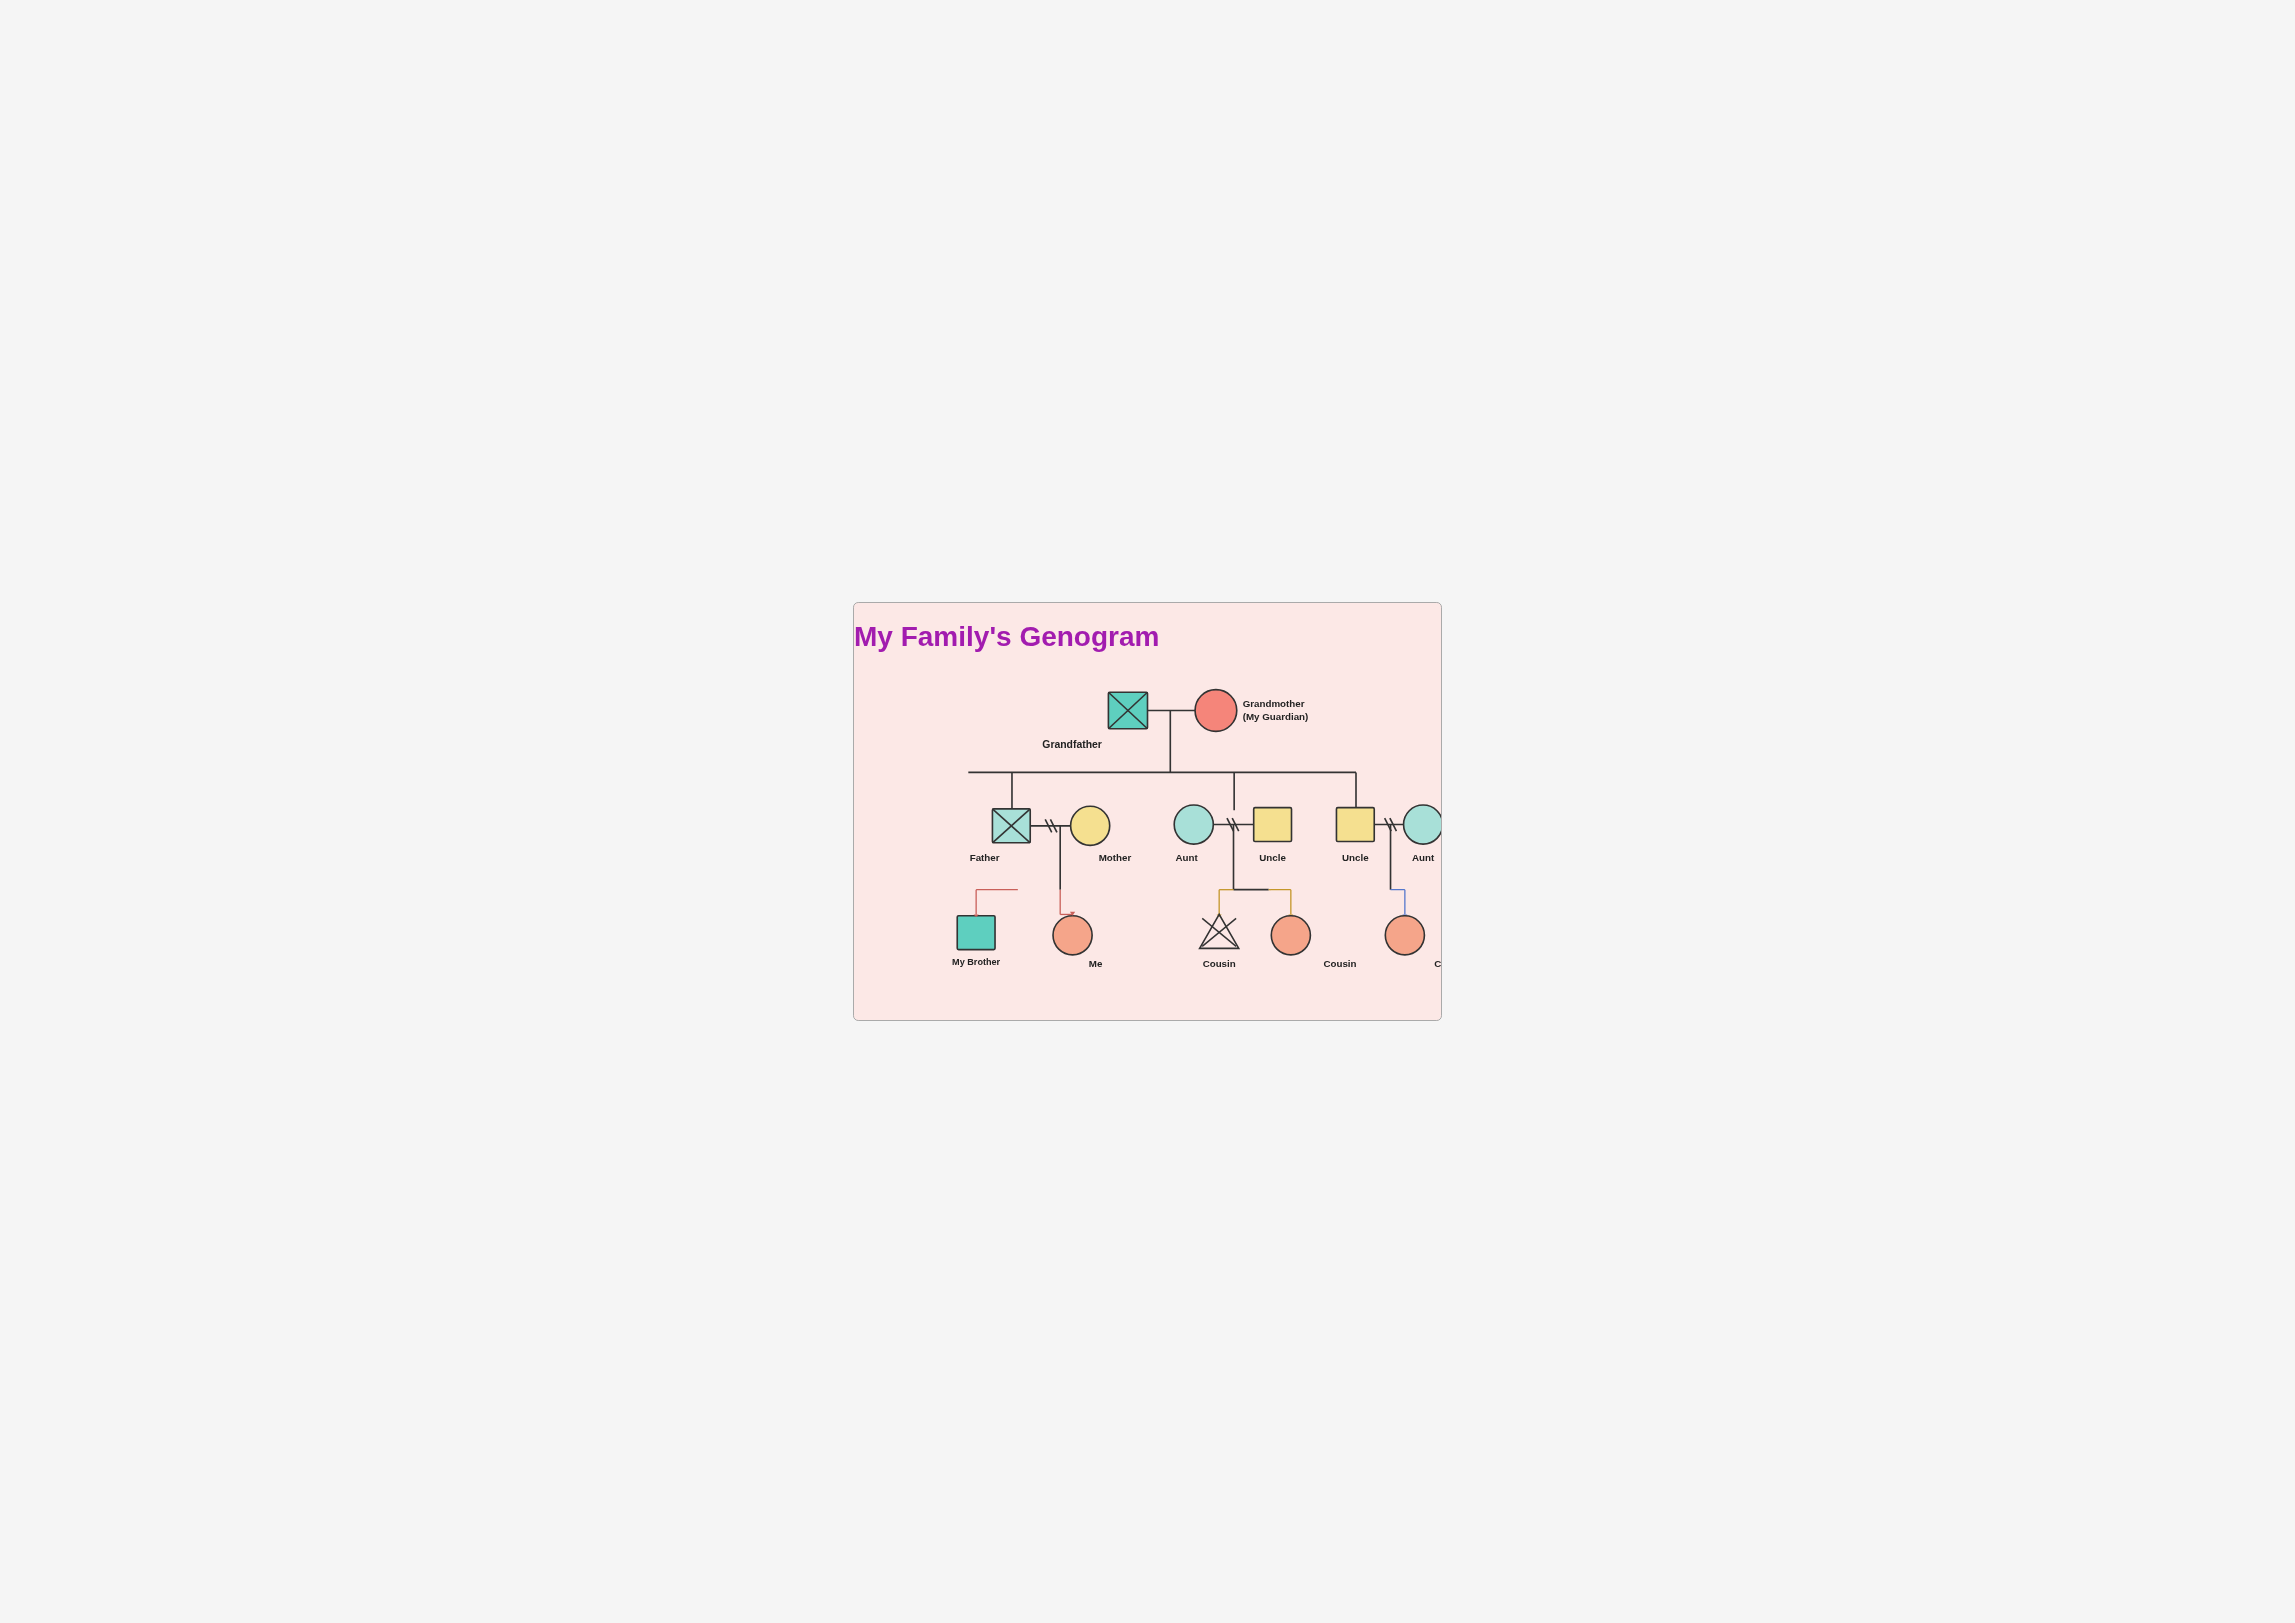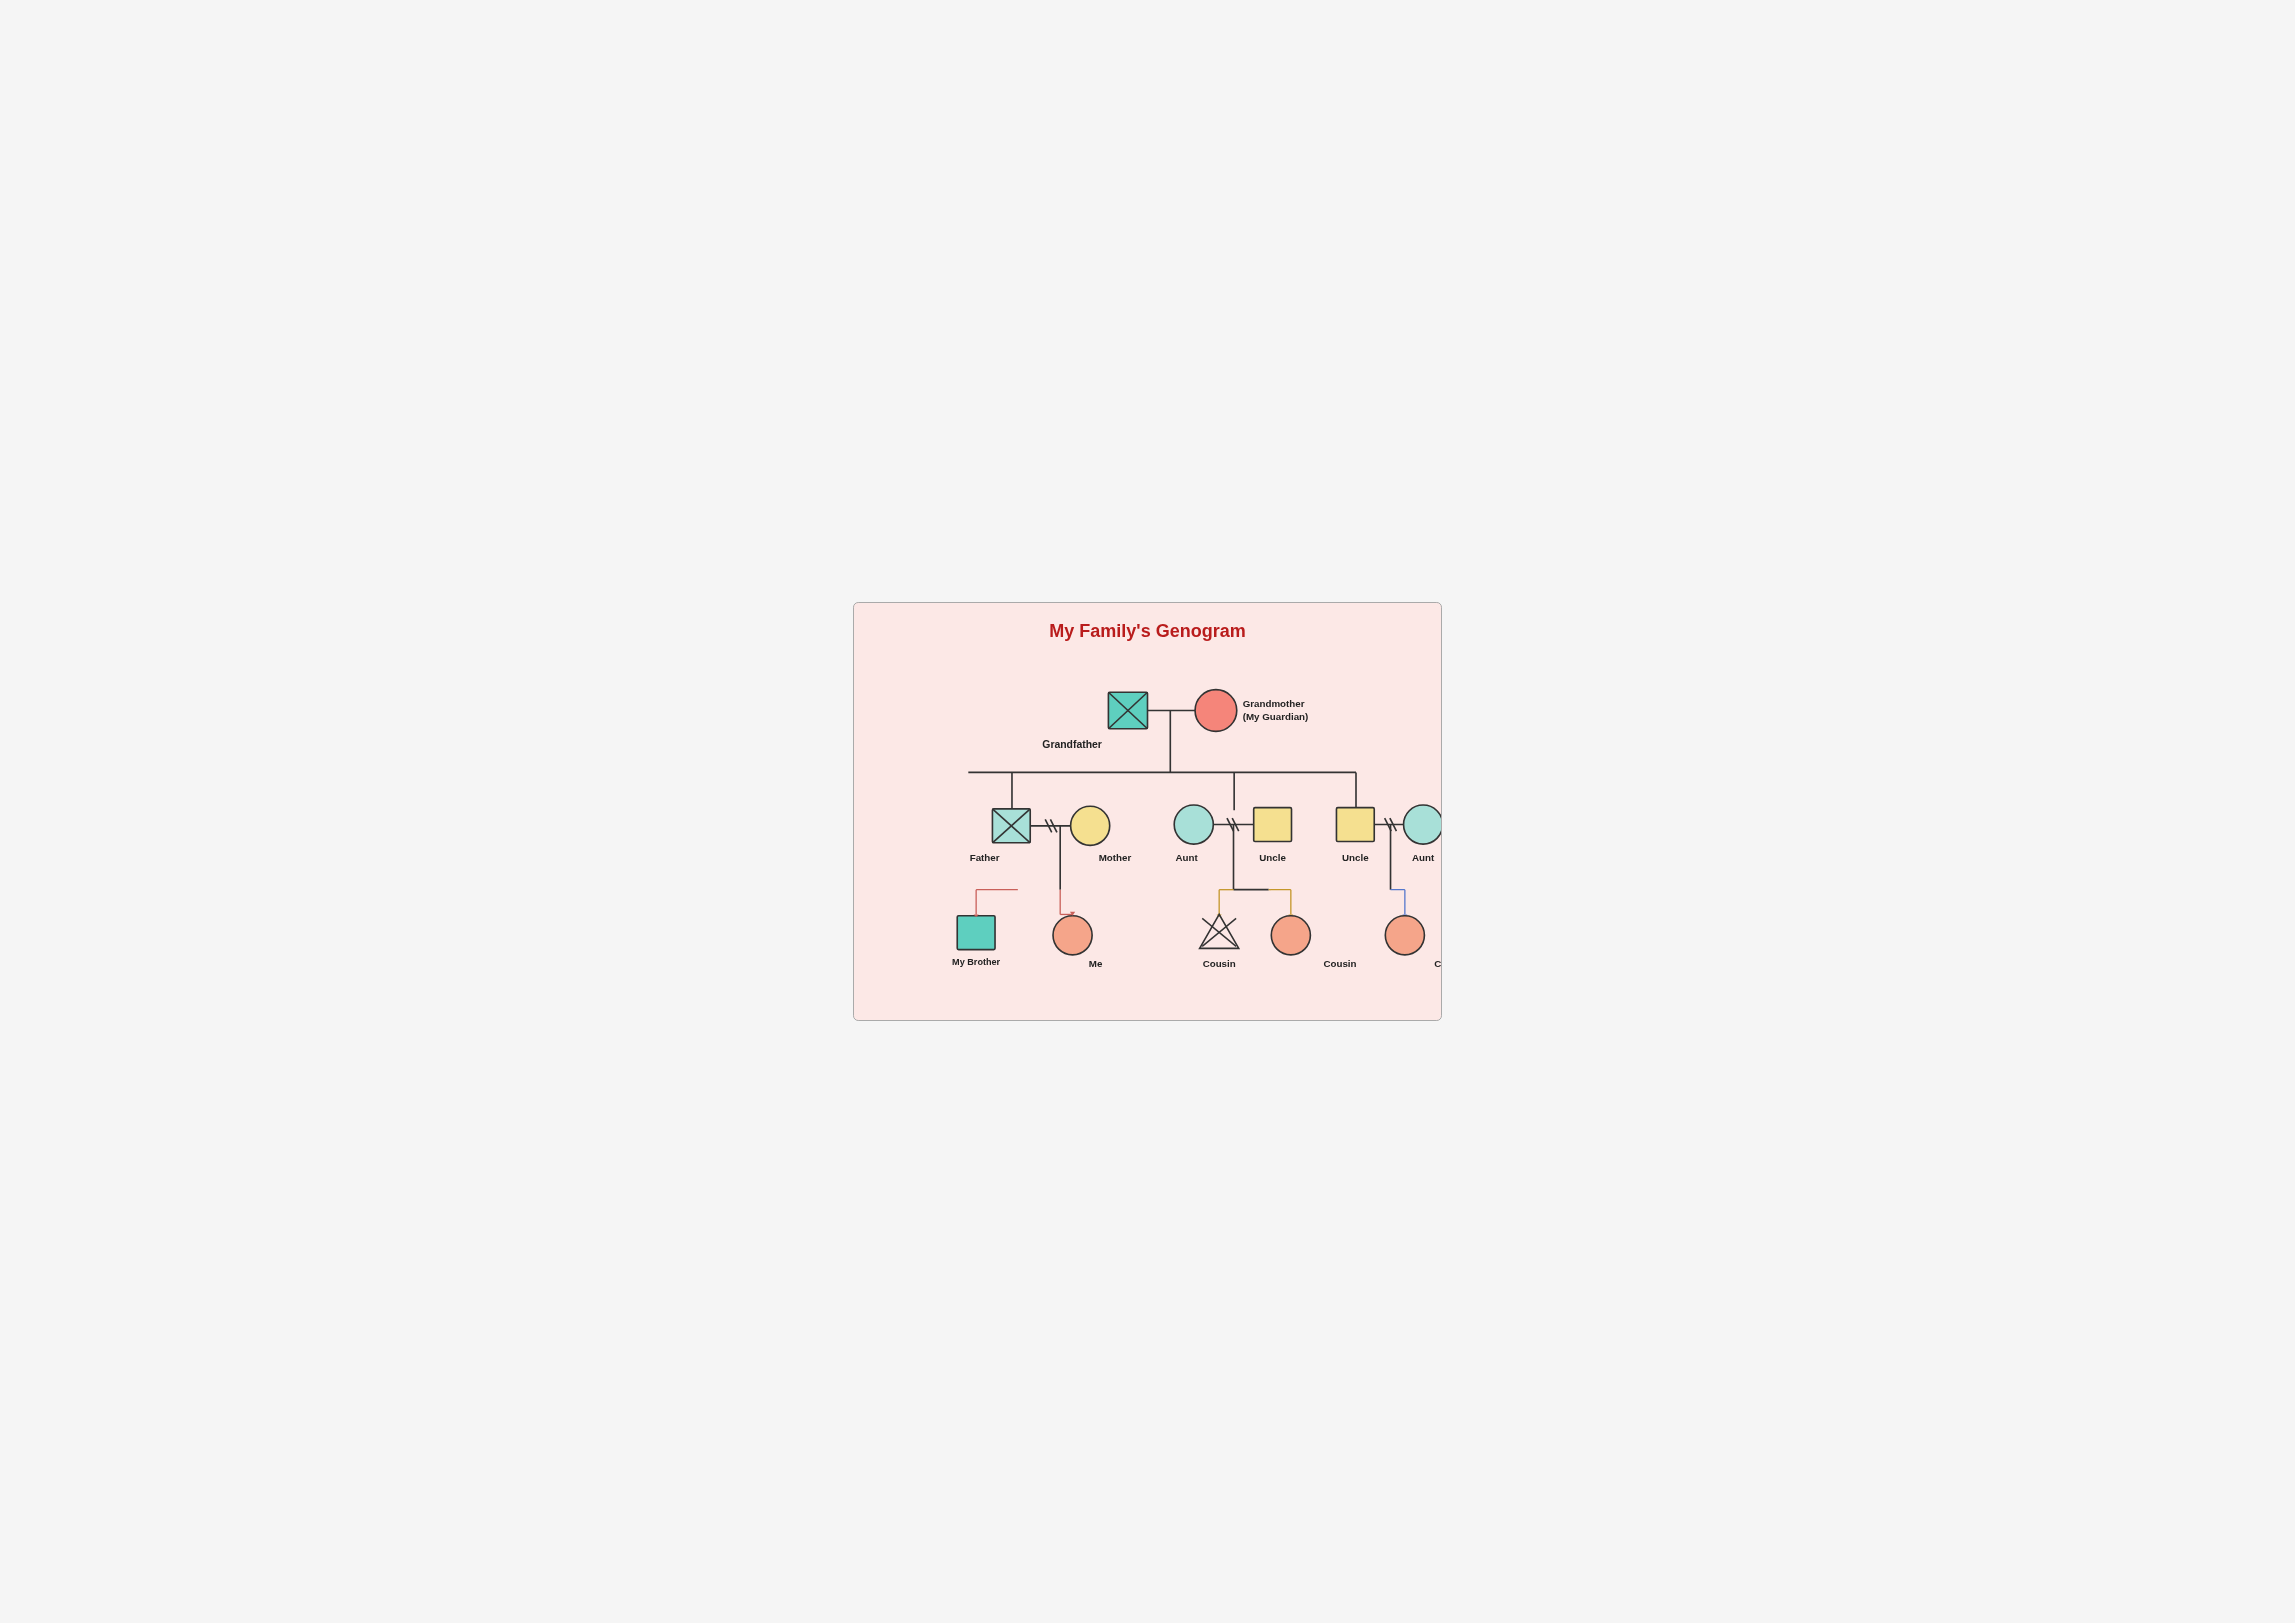--- a/index.html
+++ b/index.html
@@ -14,26 +14,25 @@
     .page {
       background: #fce8e6;
       border: 1.6px solid #aaa;
       border-radius: 5.2px;
       width: 589px;
       height: 419px;
       position: relative;
       overflow: hidden;
     }
     .title {
-      text-align: center;
-      font-size: 18px;
+      font-size: 28px;
       font-weight: bold;
       padding-top: 18.3px;
       padding-bottom: 6.5px;
-      color: #b91c1c;
+      color: #a21caf;
     }
     
     .genogram-svg {
       position: absolute;
       top: 0; left: 0;
       width: 100%; height: 100%;
     }
   </style>
 </head>
 <body>

